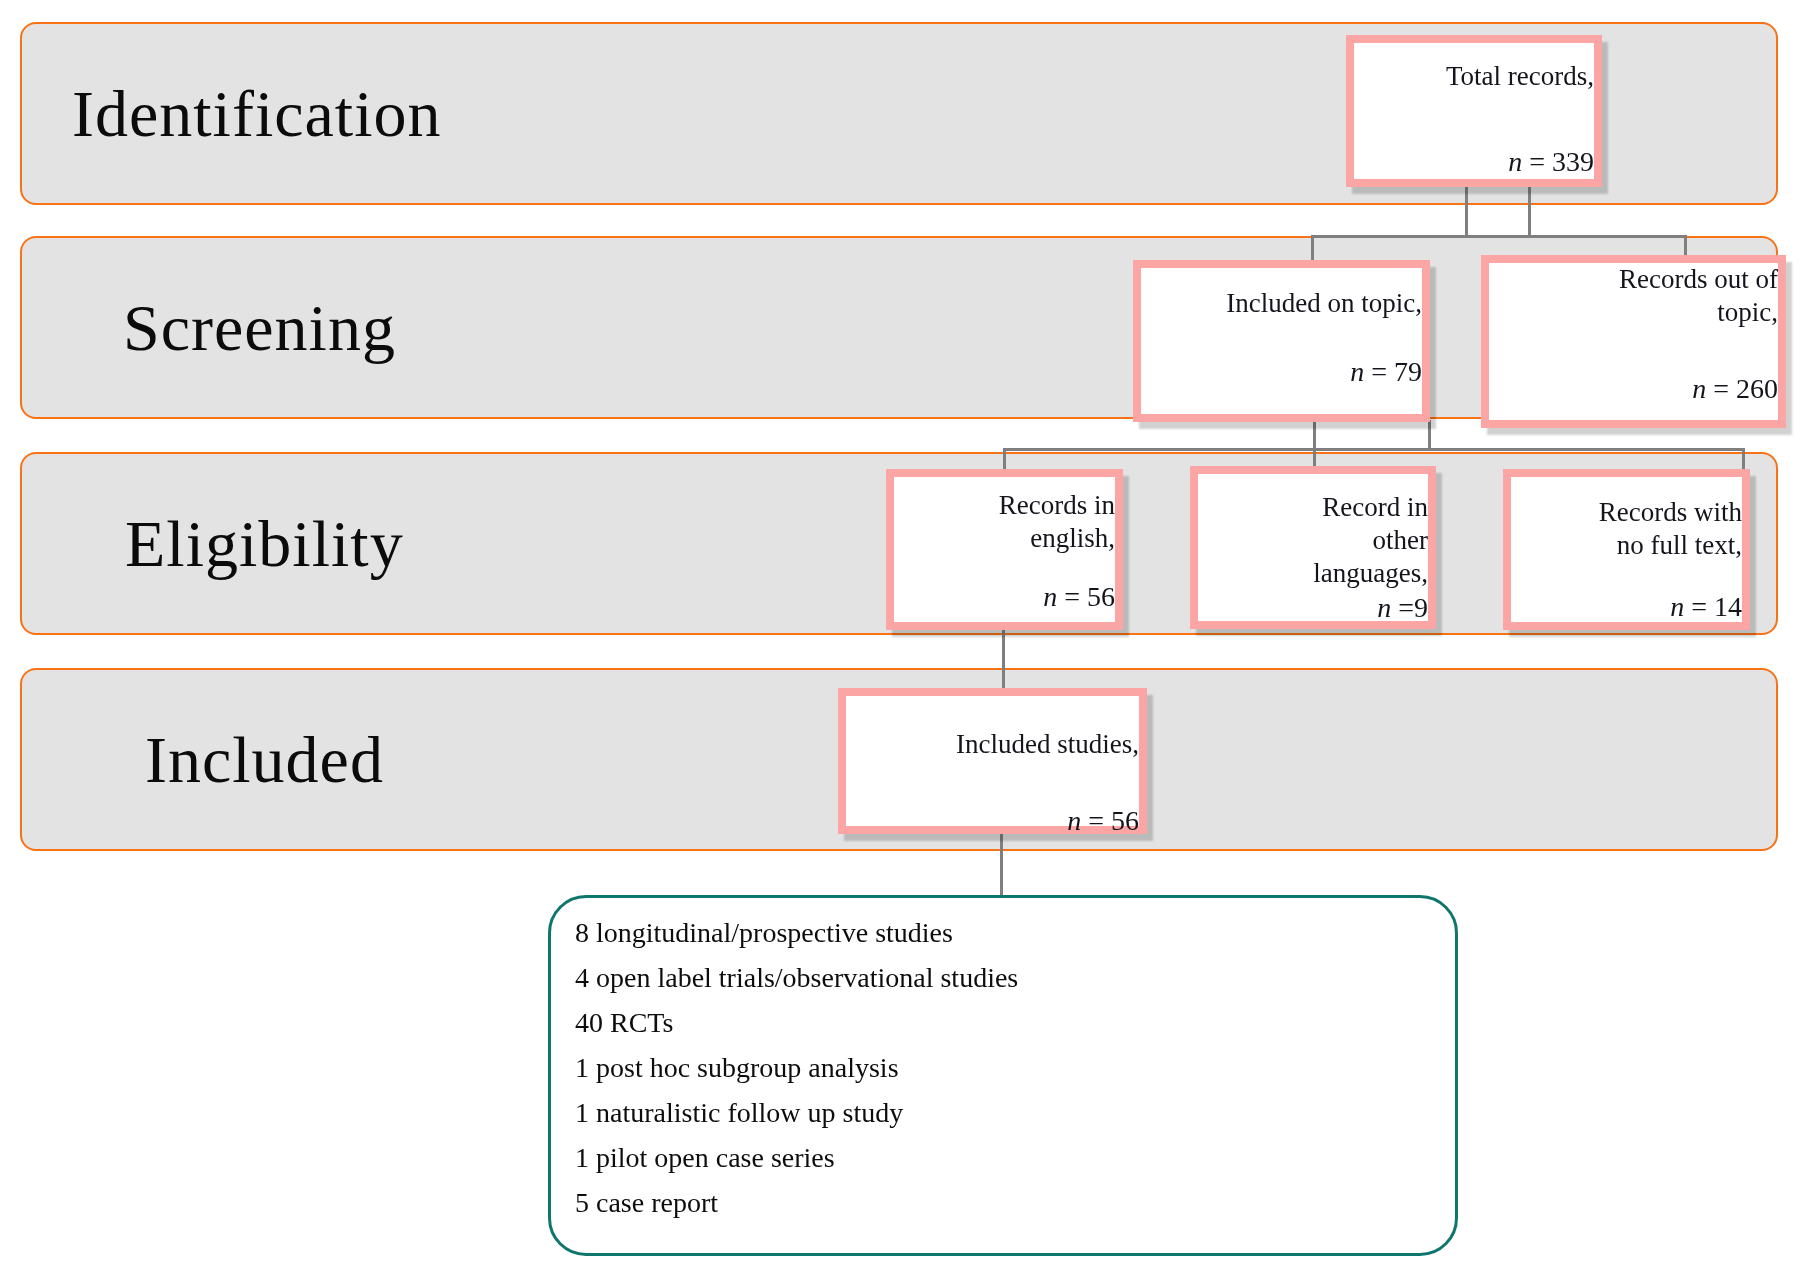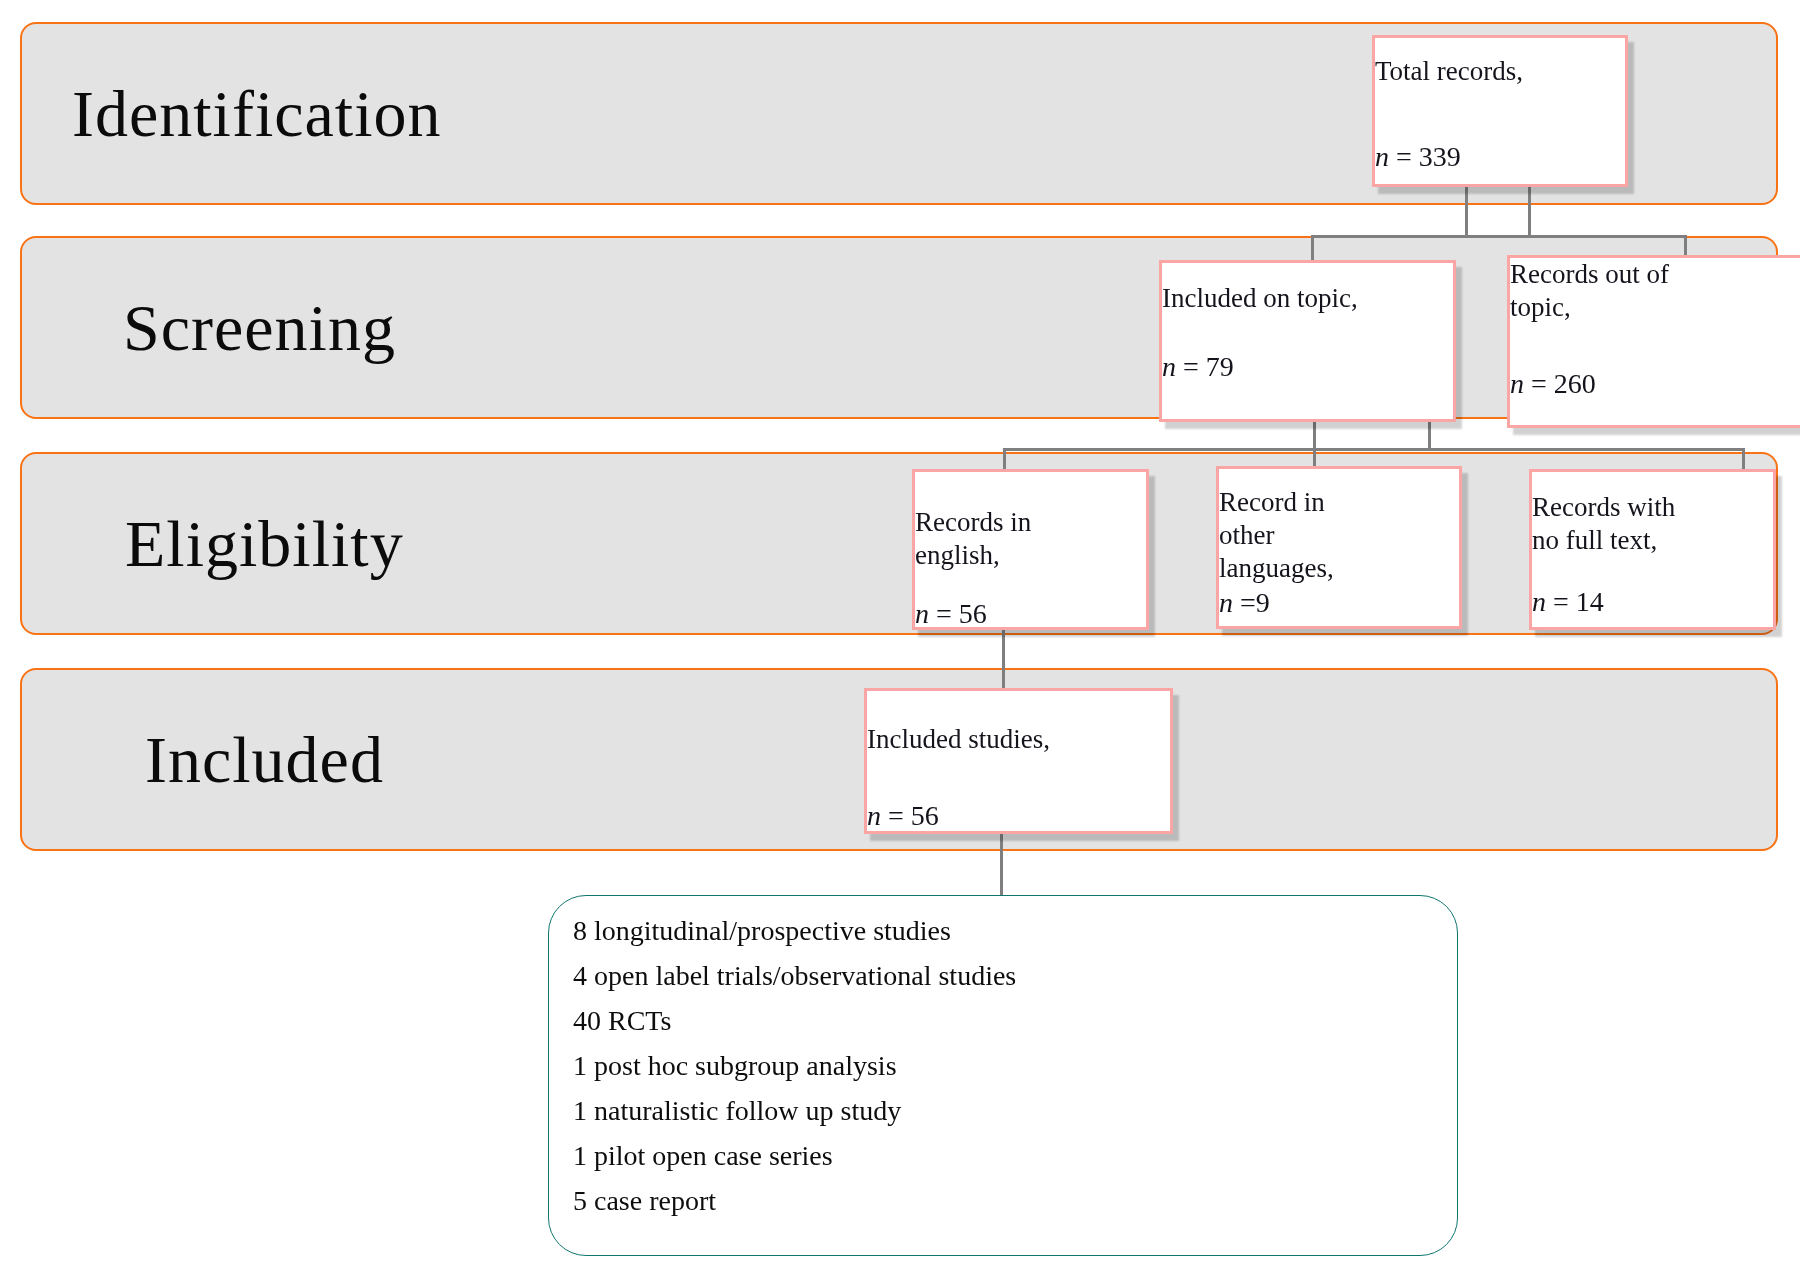--- a/index.html
+++ b/index.html
@@ -26,26 +26,25 @@
   }
   .band-label {
     font-size: 66px;
     letter-spacing: 1px;
     color: #0b0b0b;
     white-space: nowrap;
   }
   .fbox {
     position: absolute;
     background: #ffffff;
-    border: 3px solid #fca5a5;
+    border: 8px solid #fca5a5;
     box-sizing: border-box;
     box-shadow: 6px 7px 2px rgba(0,0,0,0.18);
-    text-align: left;
+    text-align: right;
     z-index: 3;
-    margin-left: 26px;
   }
   .box-title {
     font-size: 27px;
     line-height: 33px;
     white-space: pre-line;
     color: #14141c;
   }
   .box-n {
     font-size: 28px;
     color: #14141c;
@@ -56,21 +55,21 @@
     background: #7f7f7f;
     z-index: 2;
   }
   .details-box {
     position: absolute;
     left: 548px;
     top: 895px;
     width: 910px;
     height: 361px;
     background: #ffffff;
-    border: 1px solid #0f766e;
+    border: 3px solid #0f766e;
     border-radius: 38px;
     box-sizing: border-box;
     padding: 12px 20px 0 24px;
     z-index: 3;
   }
   .details-item {
     font-size: 28px;
     line-height: 45px;
     color: #0d0d0d;
     white-space: nowrap;
@@ -120,21 +119,21 @@
     <div class="box-title">Included on topic,</div>
     <div class="box-n" style="margin-top:36px"><span class="nvar">n</span><span> = 79</span></div>
   </div>
 
   <div class="fbox" style="left:1481px; top:255px; width:305px; height:173px; ">
     <div class="box-title">Records out of
 topic,</div>
     <div class="box-n" style="margin-top:44px"><span class="nvar">n</span><span> = 260</span></div>
   </div>
 
-  <div class="fbox" style="left:886px; top:469px; width:237px; height:161px; padding-top:34px">
+  <div class="fbox" style="left:886px; top:469px; width:237px; height:161px; padding-top:12px">
     <div class="box-title">Records in
 english,</div>
     <div class="box-n" style="margin-top:26px"><span class="nvar">n</span><span> = 56</span></div>
   </div>
 
   <div class="fbox" style="left:1190px; top:466px; width:246px; height:163px; padding-top:17px">
     <div class="box-title">Record in
 other
 languages,</div>
     <div class="box-n" style="margin-top:2px"><span class="nvar">n</span><span> =9</span></div>

